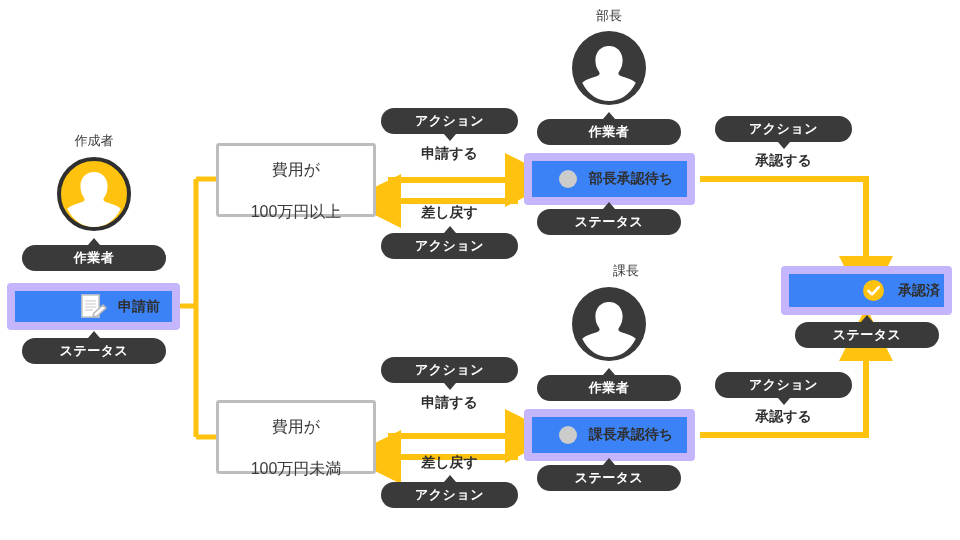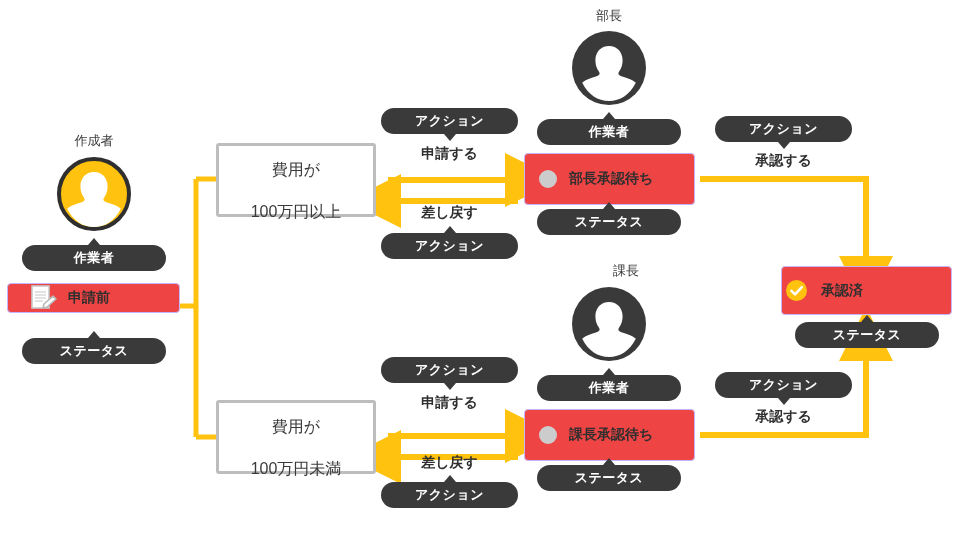--- a/index.html
+++ b/index.html
@@ -39,22 +39,22 @@
     border-bottom:7px solid #3a3a3a;
   }
   .pill.tail-down::after{
     content:"";position:absolute;bottom:-7px;left:50%;margin-left:-6px;
     border-left:6px solid transparent;border-right:6px solid transparent;
     border-top:7px solid #3a3a3a;
   }
 
   
   .status-box{
-    border:1px solid #c4b5fd;border-radius:4px;background:#ef4444;
-    display:flex;align-items:center;position:absolute;box-sizing:border-box;
+    border:8px solid #c4b5fd;border-radius:4px;background:#3b82f6;
+    display:flex;align-items:center;position:absolute;box-sizing:border-box;justify-content:flex-end;
   }
   .status-label{
     font-size:14px;font-weight:bold;color:#2f2f2f;white-space:nowrap;
   }
   .dot-gray{
     width:18px;height:18px;border-radius:50%;background:#cccccc;flex:none;
   }
   .check-yellow{width:21px;height:21px;flex:none;}
   .doc-icon{width:30px;height:30px;flex:none;}
 
@@ -121,21 +121,21 @@
 
   <div class="abs avatar" style="left:55px;top:155px;">
     <svg viewBox="0 0 78 78" xmlns="http://www.w3.org/2000/svg">
       <circle cx="39" cy="39" r="35" fill="#FFC20E" stroke="#2F2F2F" stroke-width="4"></circle>
       <path d="M39 17c-8.3 0-13.6 6.2-13.6 14.3 0 4.4 1.3 8.3 3.3 11 1 1.4 1.2 2.6.4 3.5-1.2 1.3-4.5 2-8.6 3.4-3.6 1.2-6.4 2.7-8.3 4.6C18.3 66 27.9 72 39 72s20.7-6 26.8-18.2c-1.9-1.9-4.7-3.4-8.3-4.6-4.1-1.4-7.4-2.1-8.6-3.4-.8-.9-.6-2.1.4-3.5 2-2.7 3.3-6.6 3.3-11C52.6 23.2 47.3 17 39 17z" fill="#ffffff"></path>
     </svg>
   </div>
 
   <div class="pill tail-up" style="left:22px;top:245px;width:144px;">作業者</div>
 
-  <div class="status-box" style="left:7px;top:283px;width:173px;height:30px;padding:0 20px;gap:10px;">
+  <div class="status-box" style="left:7px;top:283px;width:173px;height:47px;padding:0 12px;gap:10px;">
     <span class="doc-icon">
       <svg viewBox="0 0 30 30" xmlns="http://www.w3.org/2000/svg">
         <rect x="4" y="3" width="17" height="22" fill="#ffffff" stroke="#c9c9c9" stroke-width="1.6"></rect>
         <g stroke="#cfcfcf" stroke-width="1.2">
           <line x1="7" y1="9" x2="18" y2="9"></line>
             <line x1="7" y1="12" x2="18" y2="12"></line>
           <line x1="7" y1="15" x2="18" y2="15"></line>
             <line x1="7" y1="18" x2="15" y2="18"></line>
         </g>
         <path d="M16 21 L25 13 L28 16 L19 24 L15 25 z" fill="#ffffff" stroke="#b8b8b8" stroke-width="1.6" stroke-linejoin="round"></path>

